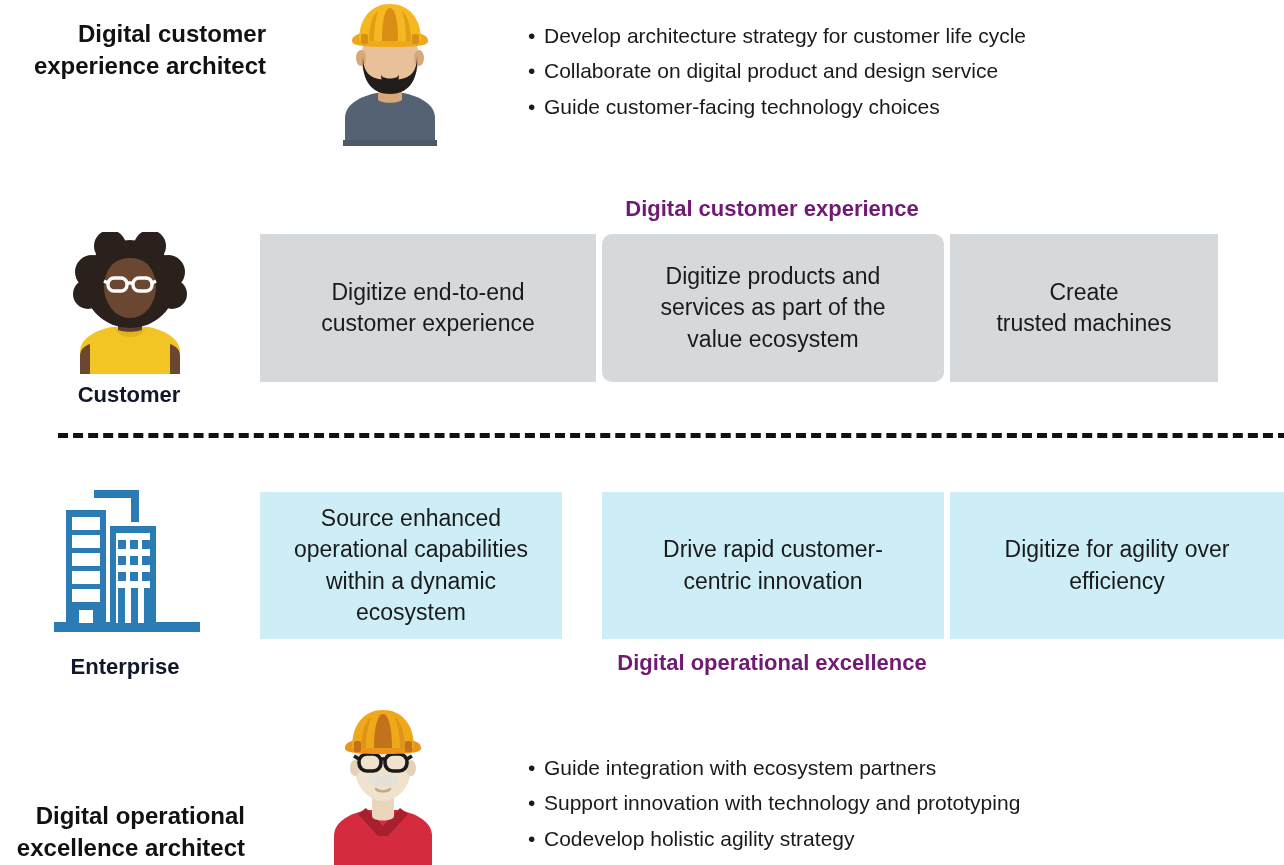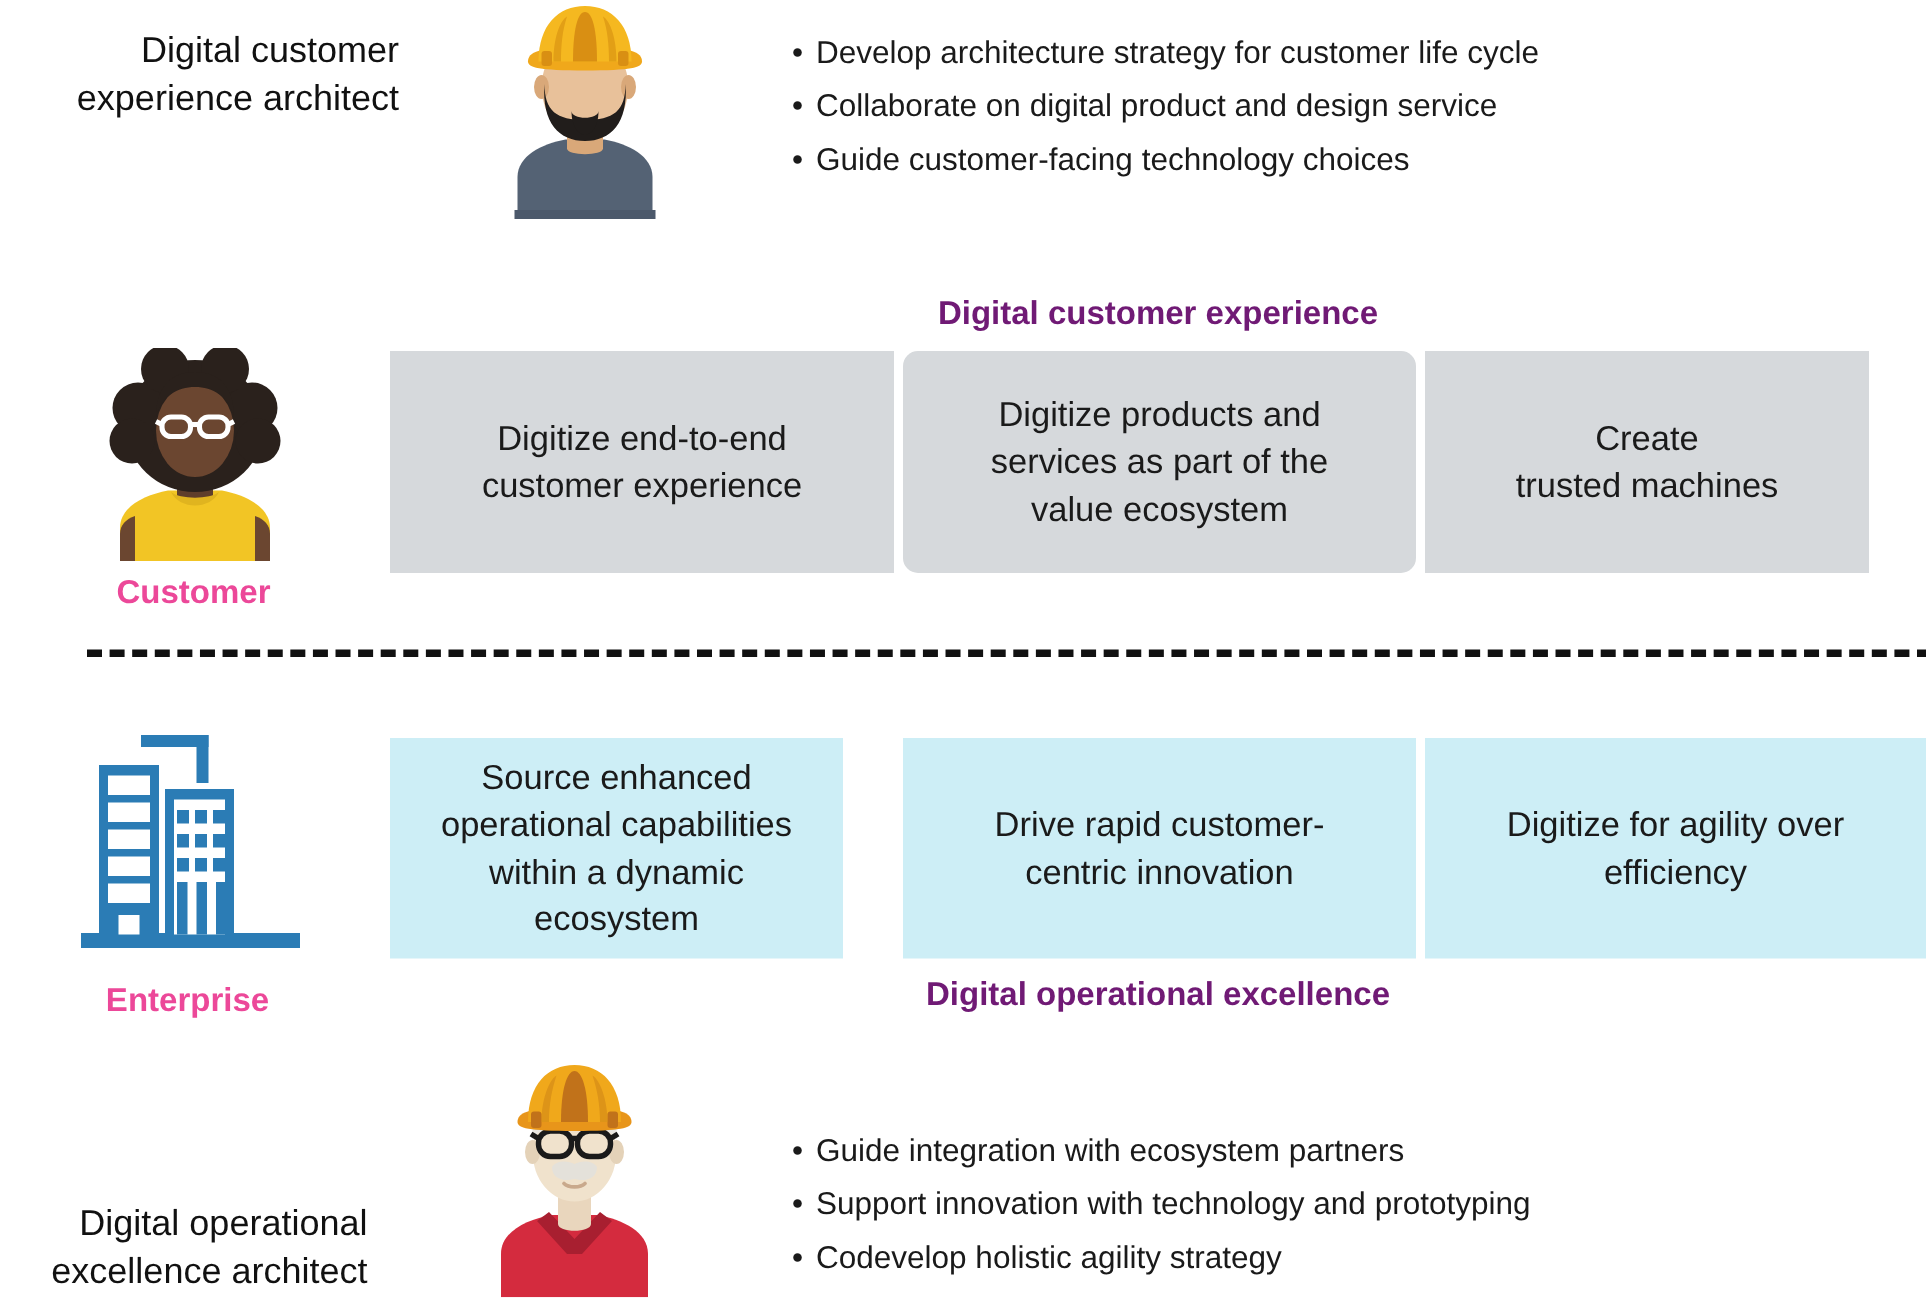--- a/index.html
+++ b/index.html
@@ -15,21 +15,21 @@
     position: relative;
     width: 1284px;
     height: 865px;
     overflow: hidden;
     background: #ffffff;
   }
 
   
   .role-title {
     position: absolute;
-    font-weight: normal;
+    font-weight: bold;
     font-size: 24px;
     line-height: 1.35;
     color: #111111;
     text-align: right;
     white-space: pre-line;
   }
   .bullets {
     position: absolute;
     font-size: 21px;
     line-height: 1.68;
@@ -50,21 +50,21 @@
     font-size: 22px;
     color: #701a75;
     text-align: center;
     white-space: nowrap;
   }
 
   .actor-label {
     position: absolute;
     font-weight: bold;
     font-size: 22px;
-    color: #ec4899;
+    color: #0f172a;
     text-align: center;
     width: 220px;
   }
 
   
   .box {
     position: absolute;
     display: flex;
     align-items: center;
     justify-content: center;
@@ -171,21 +171,21 @@
     </svg>
   </div>
 
   <div class="actor-label" style="left:19px; top:382px;">Customer</div>
 
   <div class="box" style="left:260px; top:234px; width:336px; height:148px; background:#d6d9dc;">Digitize end-to-end
 customer experience</div>
   <div class="box" style="left:602px; top:234px; width:342px; height:148px; background:#d6d9dc;border-radius:10px;">Digitize products and
 services as part of the
 value ecosystem</div>
-  <div class="box" style="left:950px; top:234px; width:296px; height:148px; background:#d6d9dc;">Create
+  <div class="box" style="left:950px; top:234px; width:268px; height:148px; background:#d6d9dc;">Create
 trusted machines</div>
 
   <div class="divider" style="left:58px; top:433px; width:1230px;"></div>
 
   <div class="avatar" style="left:52px; top:488px; width:150px; height:152px;">
     <svg width="150" height="152" viewBox="0 0 150 152" xmlns="http://www.w3.org/2000/svg">
       <g fill="#2b7cb5">
 
         <rect x="42" y="2" width="45" height="8"></rect>
         <rect x="79" y="2" width="8" height="32"></rect>

